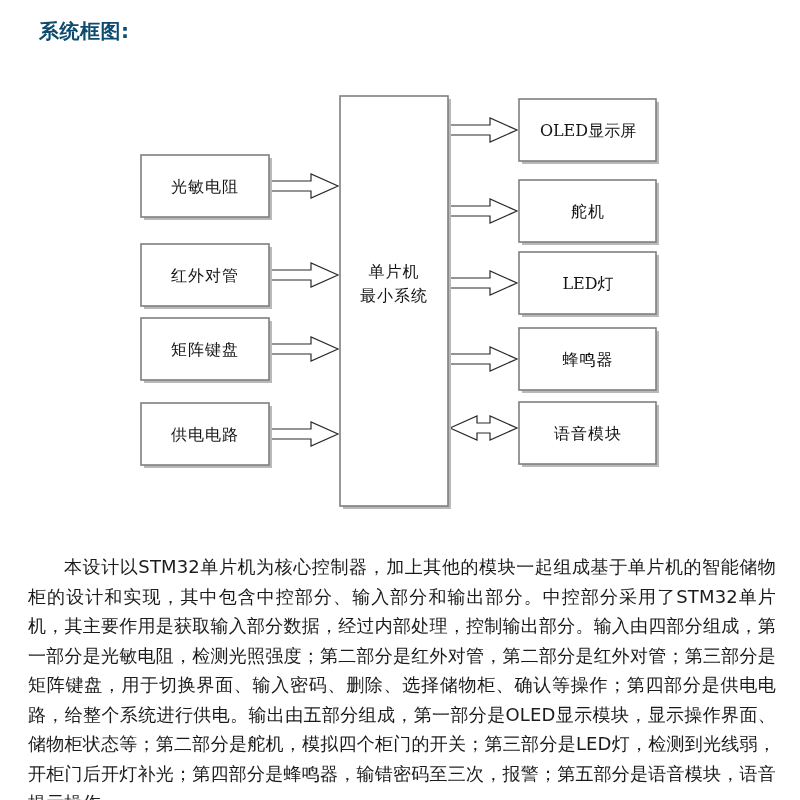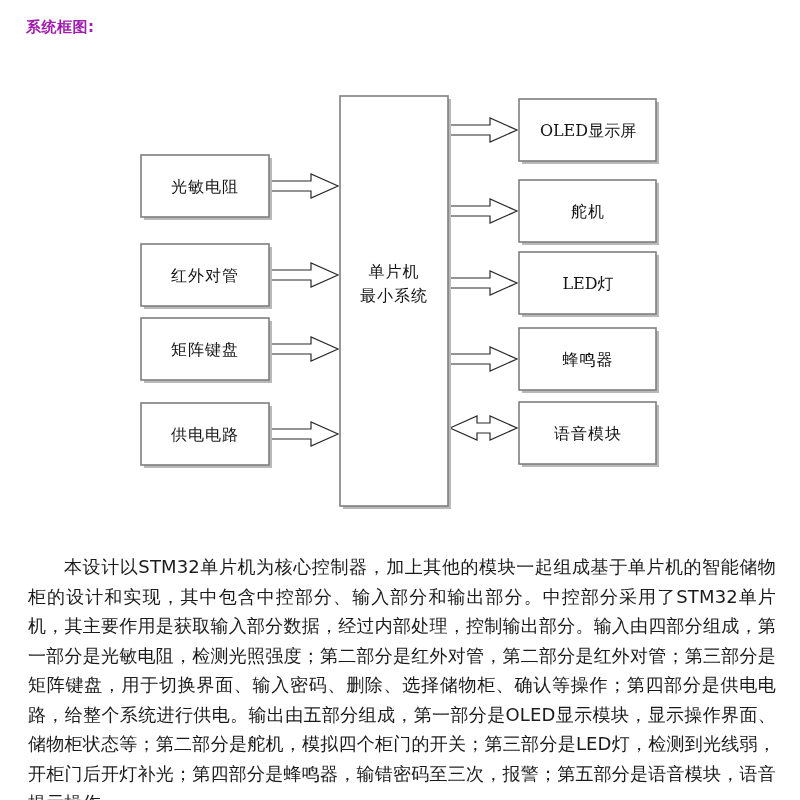--- a/index.html
+++ b/index.html
@@ -13,26 +13,26 @@
     height: 800px;
     position: relative;
     overflow: hidden;
     font-family: "DejaVu Sans", "Liberation Sans", sans-serif;
     color: #1a1a1a;
   }
 
   
   #page-title {
     position: absolute;
-    left: 26px;
+    left: 39px;
     top: 18px;
-    font-size: 15px;
+    font-size: 20px;
     font-weight: bold;
     letter-spacing: 0.5px;
-    color: #a21caf;
+    color: #0c4a6e;
     white-space: nowrap;
   }
 
   
   #diagram-wrap {
     position: absolute;
     left: 0;
     top: 80px;
     width: 800px;
     height: 450px;

